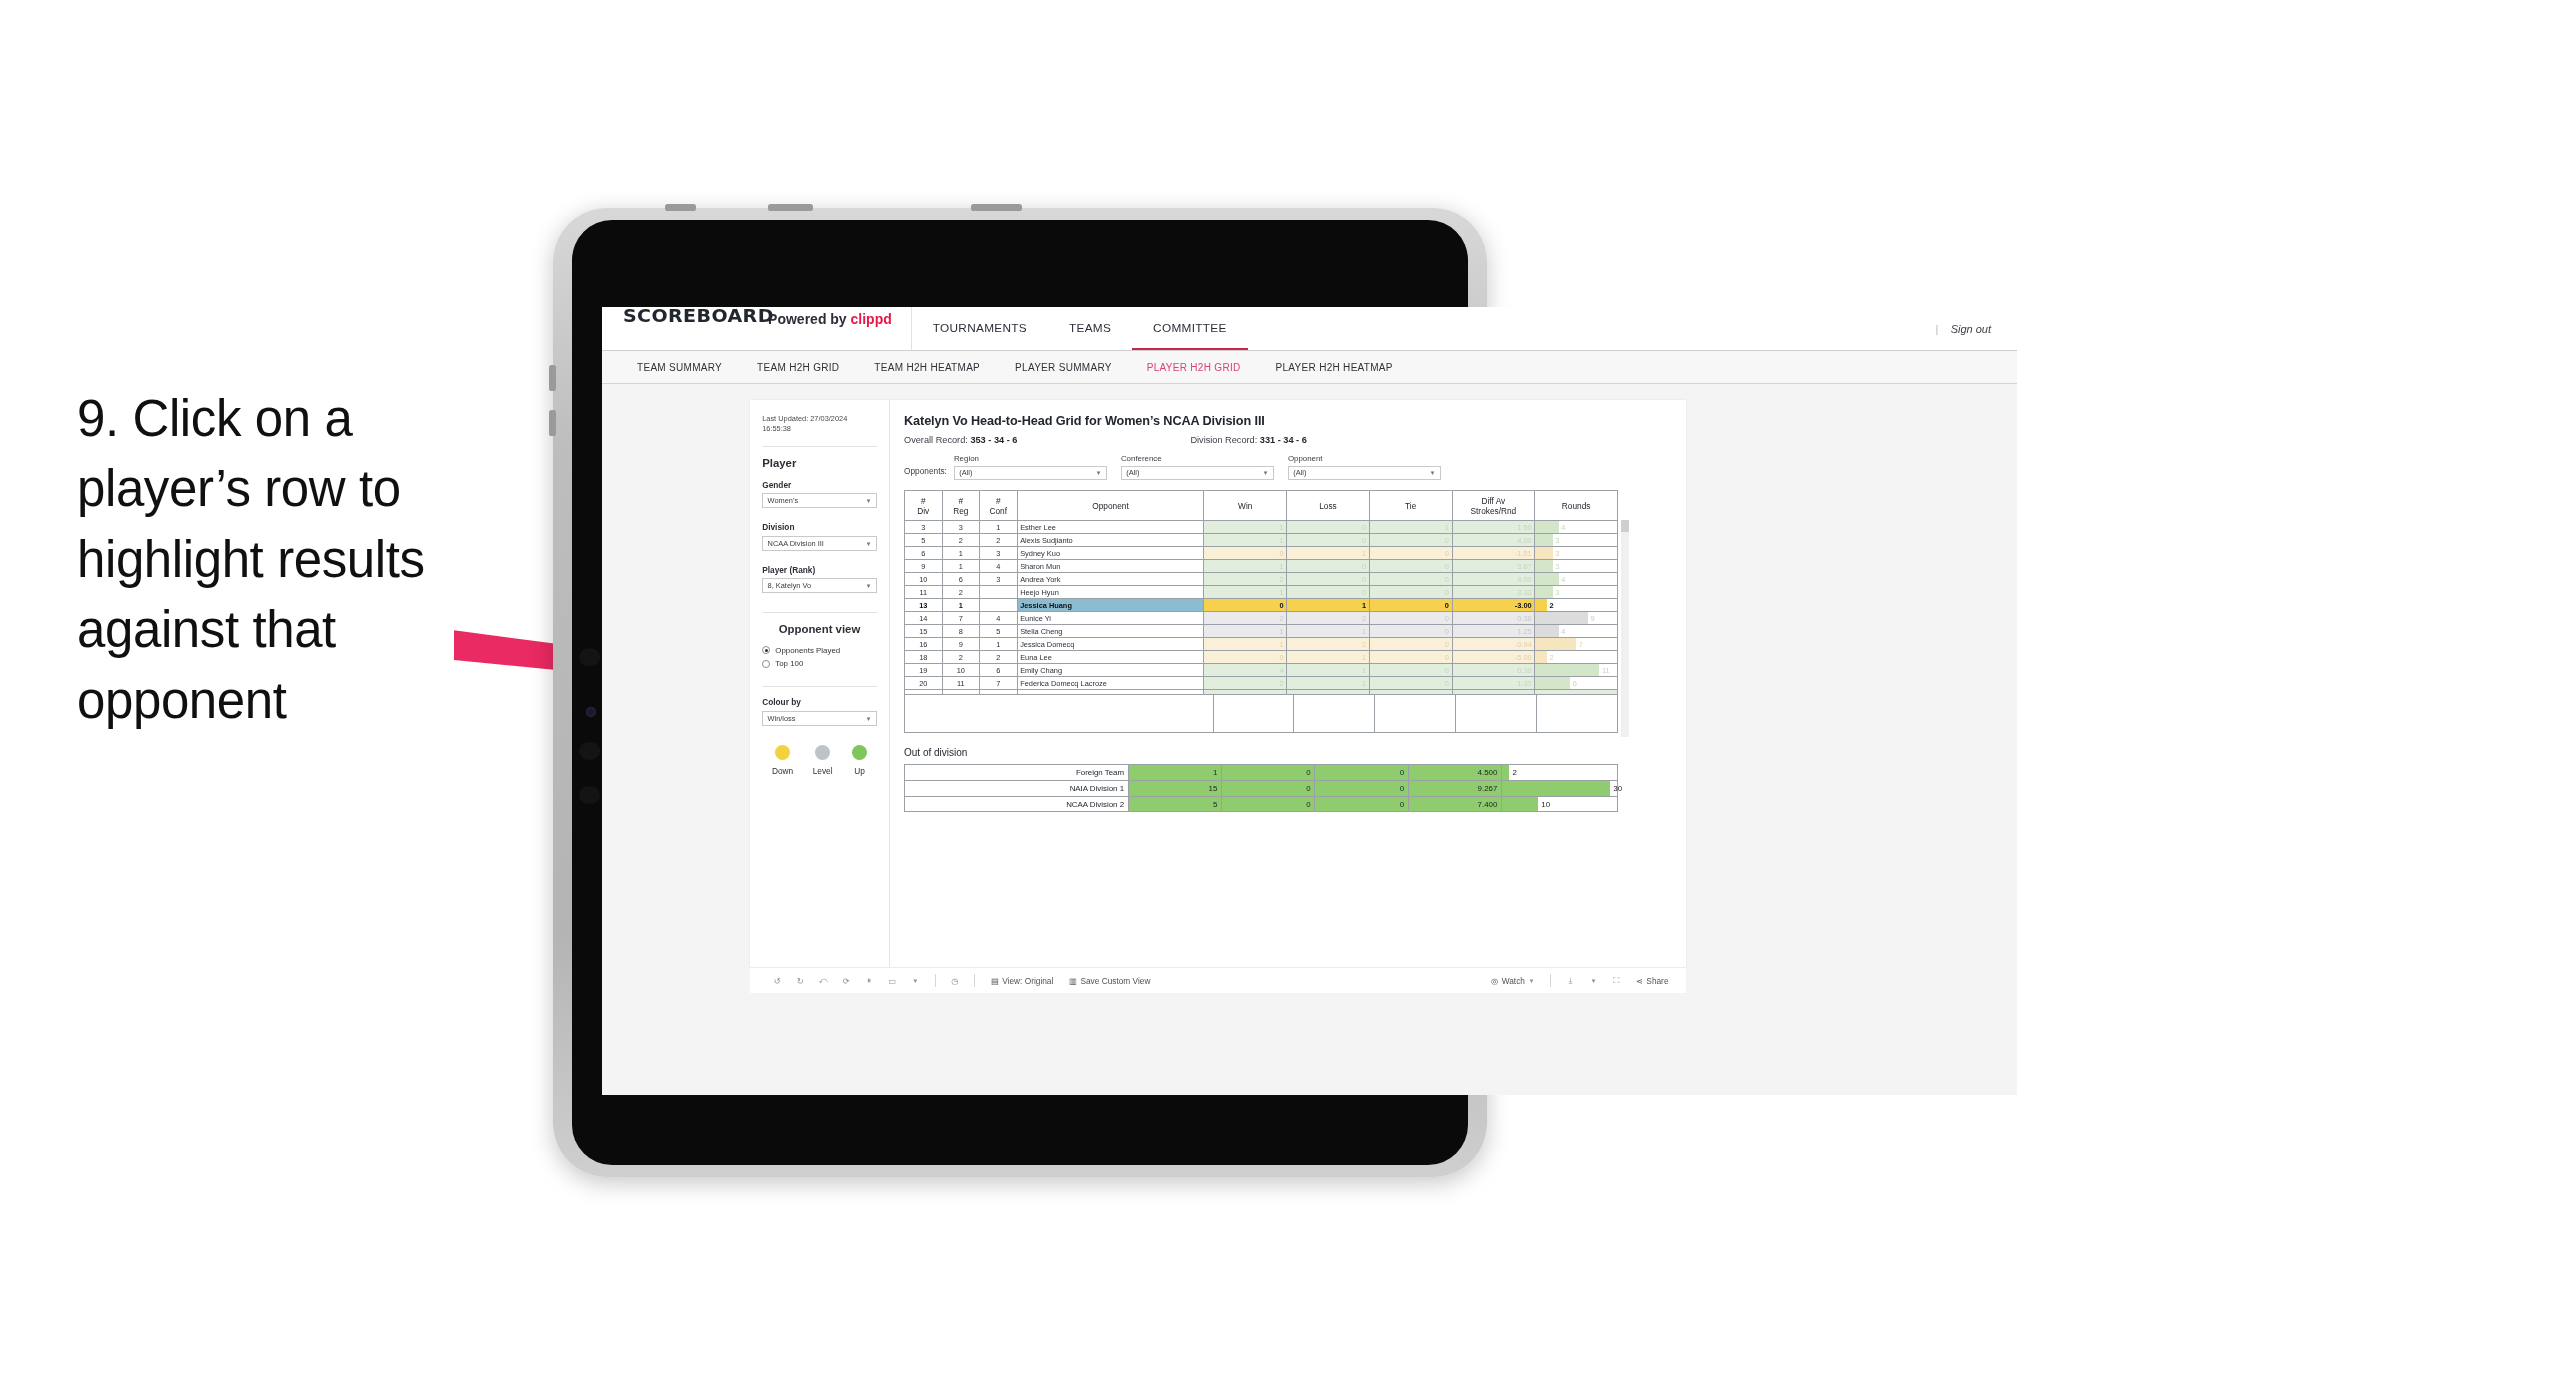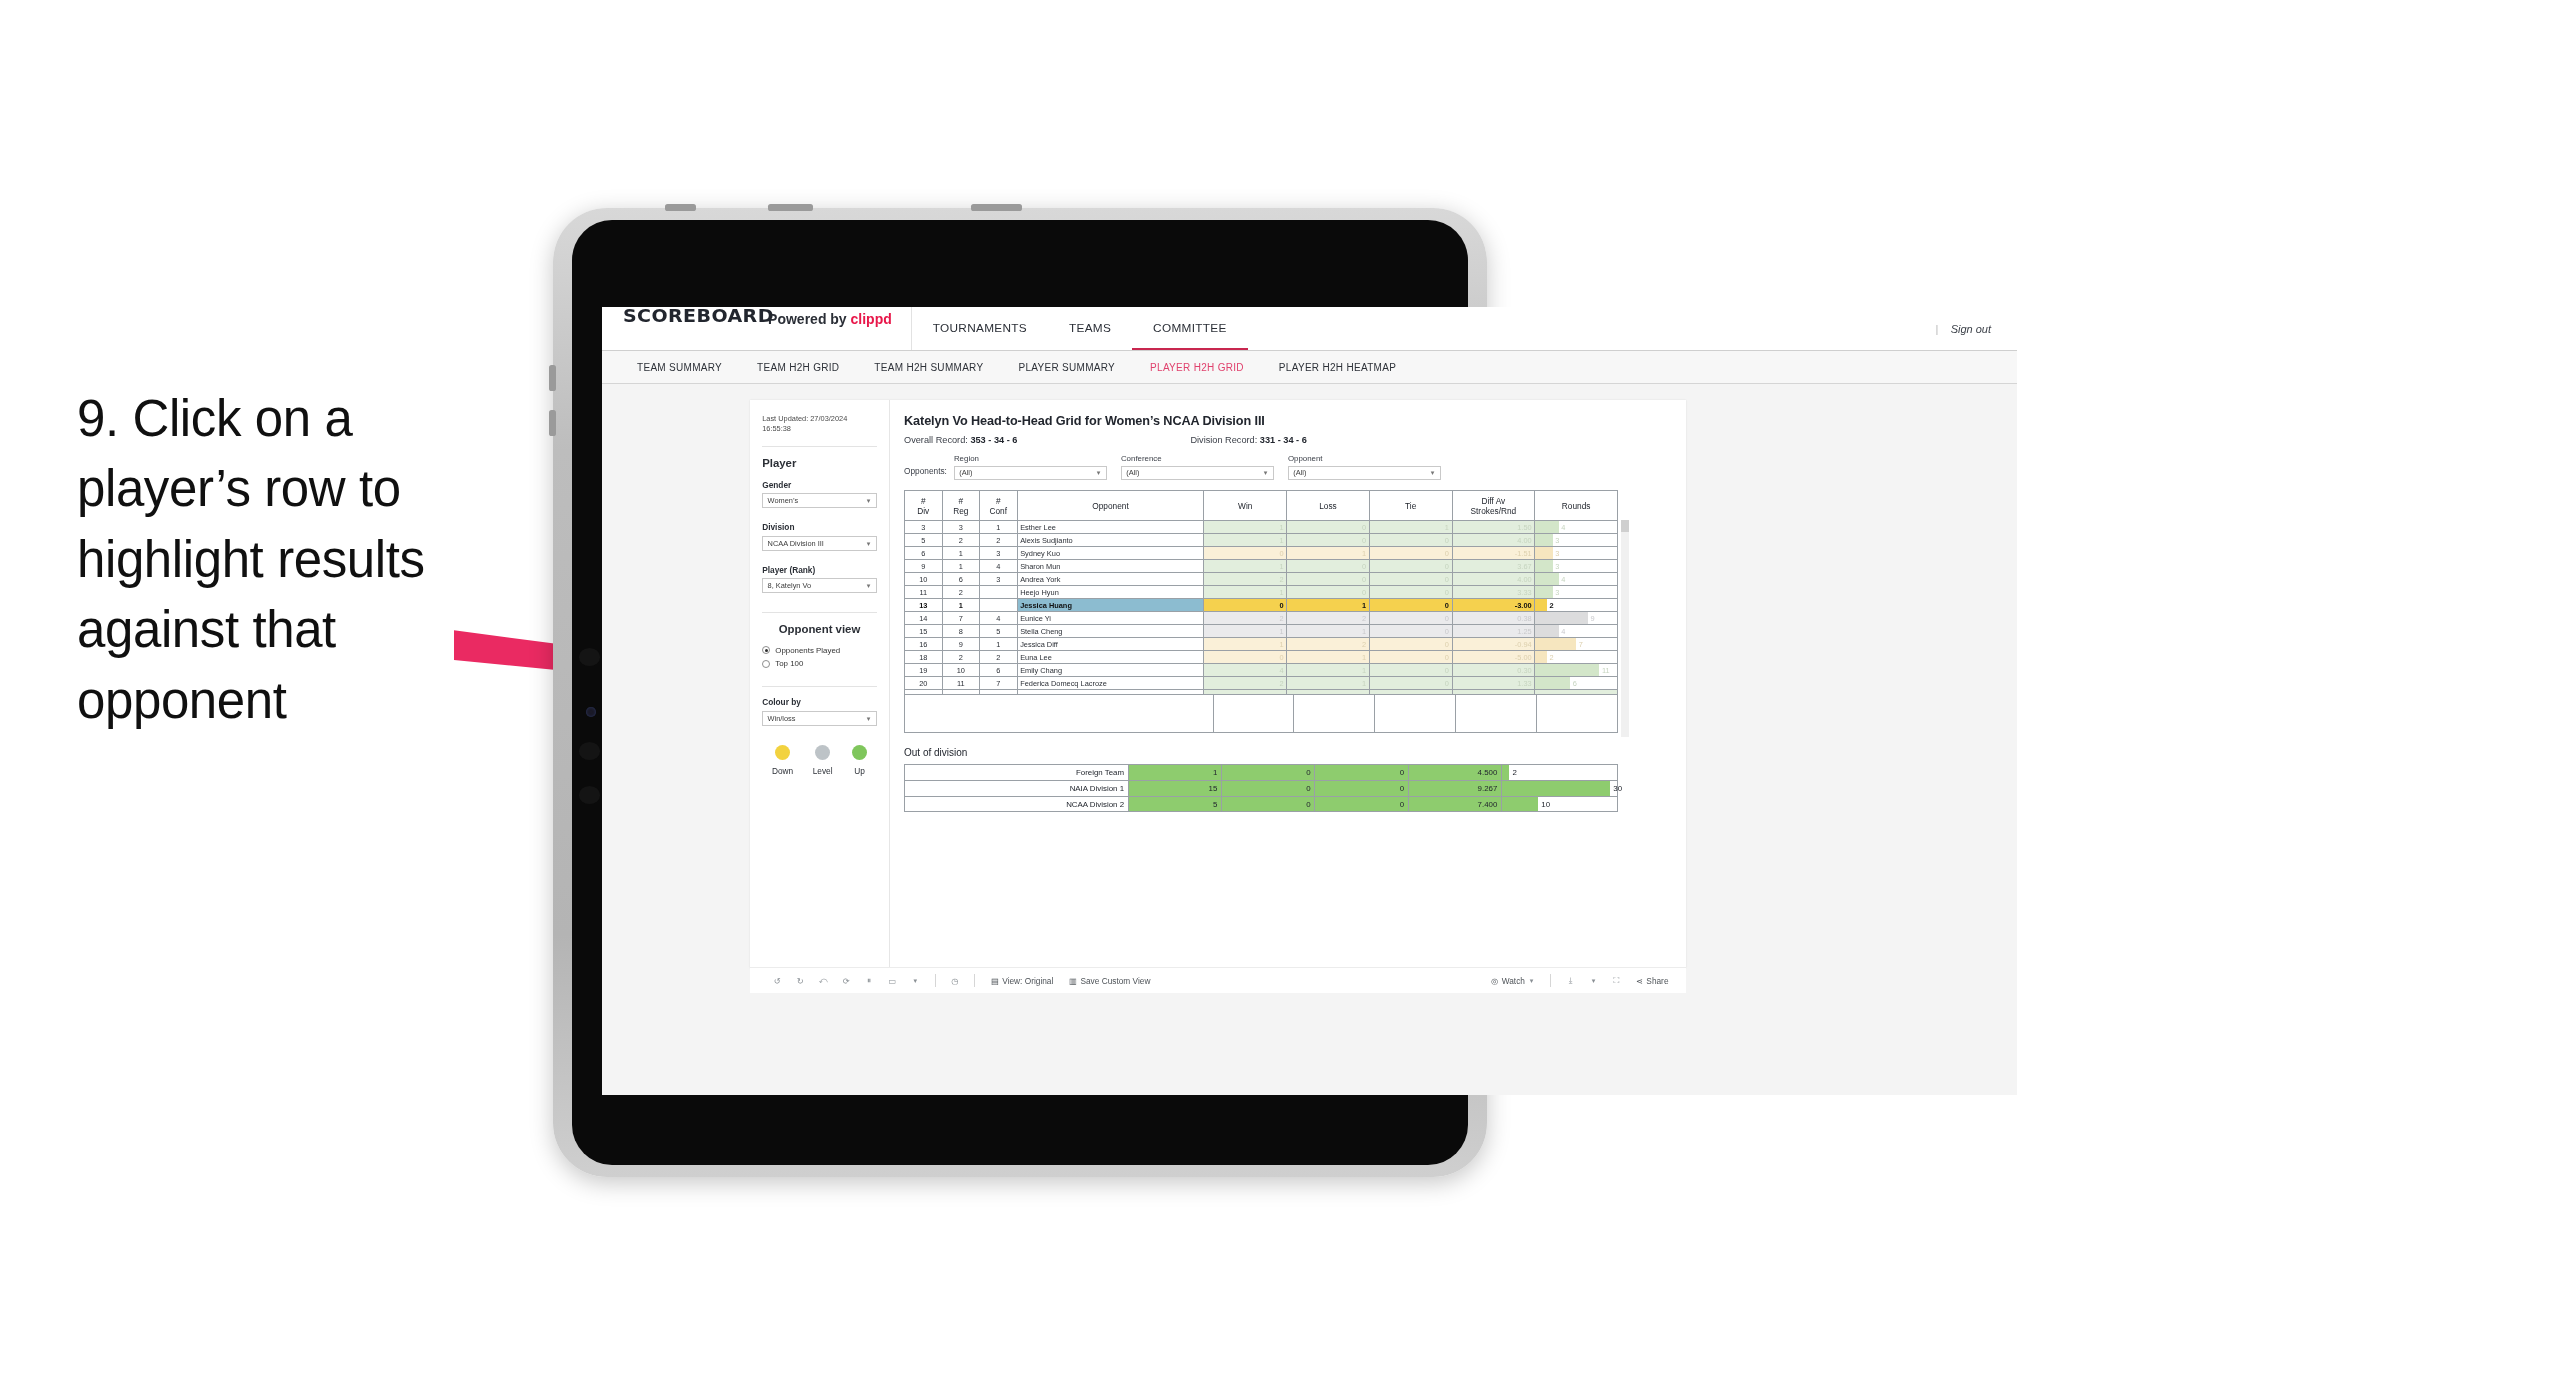--- a/index.html
+++ b/index.html
@@ -273,21 +273,21 @@
       </nav>
       <div id="topright">
         <span class="sep">|</span>
         <a href="#">Sign out</a>
       </div>
     </div>
 
     <div id="subnav">
       <a href="#">TEAM SUMMARY</a>
       <a href="#">TEAM H2H GRID</a>
-      <a href="#">TEAM H2H SUMMARY</a>
+      <a href="#">TEAM H2H HEATMAP</a>
       <a href="#">PLAYER SUMMARY</a>
       <a href="#" class="active">PLAYER H2H GRID</a>
       <a href="#">PLAYER H2H HEATMAP</a>
     </div>
 
     <div id="workspace">
       <div id="sheet">
 
         <aside id="sidebar">
           <div class="last-updated">Last Updated: 27/03/2024 16:55:38</div>
@@ -549,21 +549,21 @@
                     <td class="c-num" style="background:#eaeaec;color:#c9c9cc;">1.25</td>
                     <td class="c-rounds">
                       <div class="bar" style="width: 28.5714%; background: rgb(220, 220, 221);"></div>
                       <div class="val" style="left: 28.5714%; color: rgb(201, 201, 204);">4</div>
                     </td>
                   </tr>
                   <tr>
                     <td class="c-div">16</td>
                     <td class="c-reg">9</td>
                     <td class="c-conf">1</td>
-                    <td class="c-opp">Jessica Diff</td>
+                    <td class="c-opp">Jessica Domecq</td>
                     <td class="c-num" style="background:#faf0d8;color:#ddd0ae;">1</td>
                     <td class="c-num" style="background:#faf0d8;color:#ddd0ae;">2</td>
                     <td class="c-num" style="background:#faf0d8;color:#ddd0ae;">0</td>
                     <td class="c-num" style="background:#faf0d8;color:#ddd0ae;">-0.94</td>
                     <td class="c-rounds">
                       <div class="bar" style="width: 50%; background: rgb(246, 230, 191);"></div>
                       <div class="val" style="left: 50%; color: rgb(221, 208, 174);">7</div>
                     </td>
                   </tr>
                   <tr>

